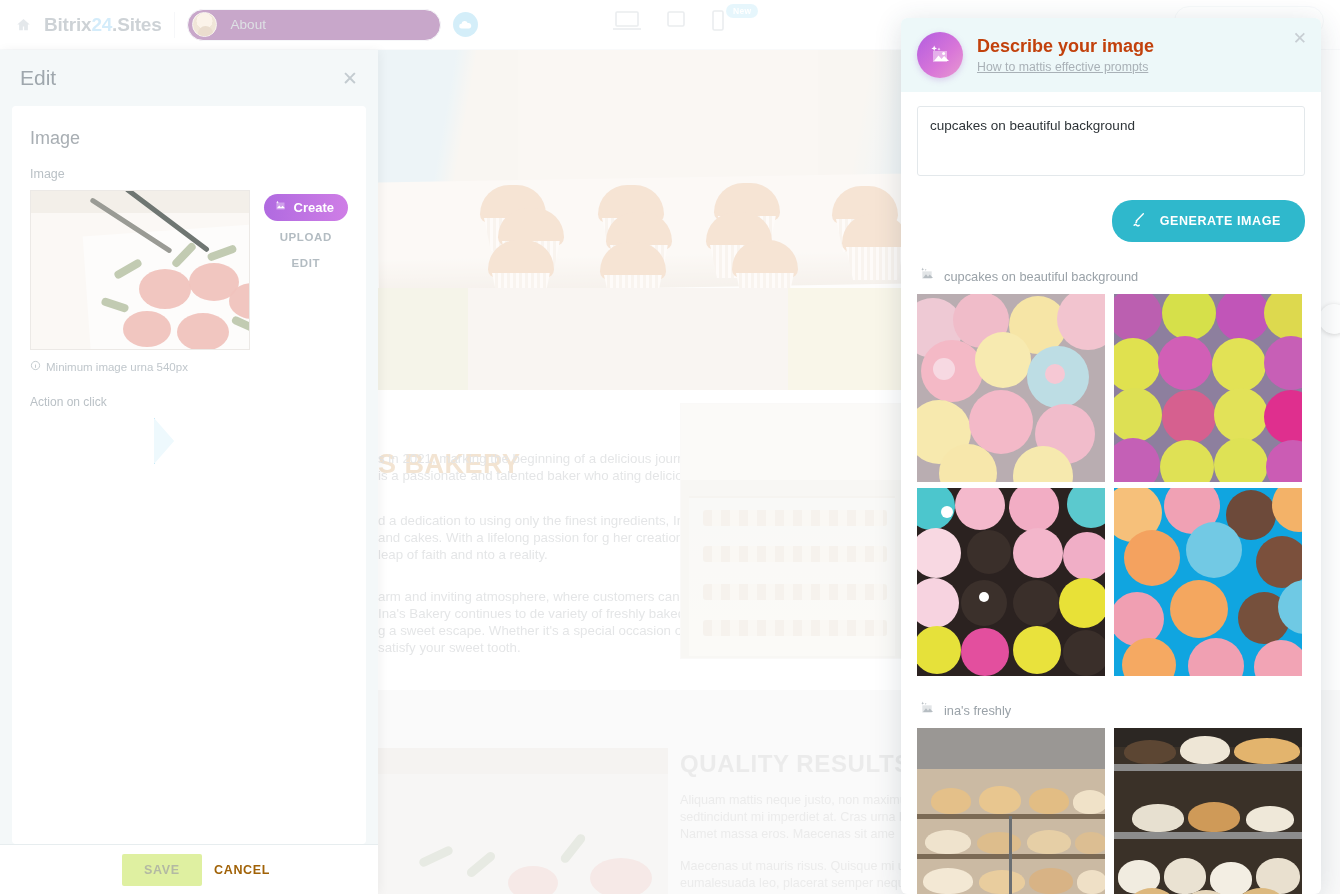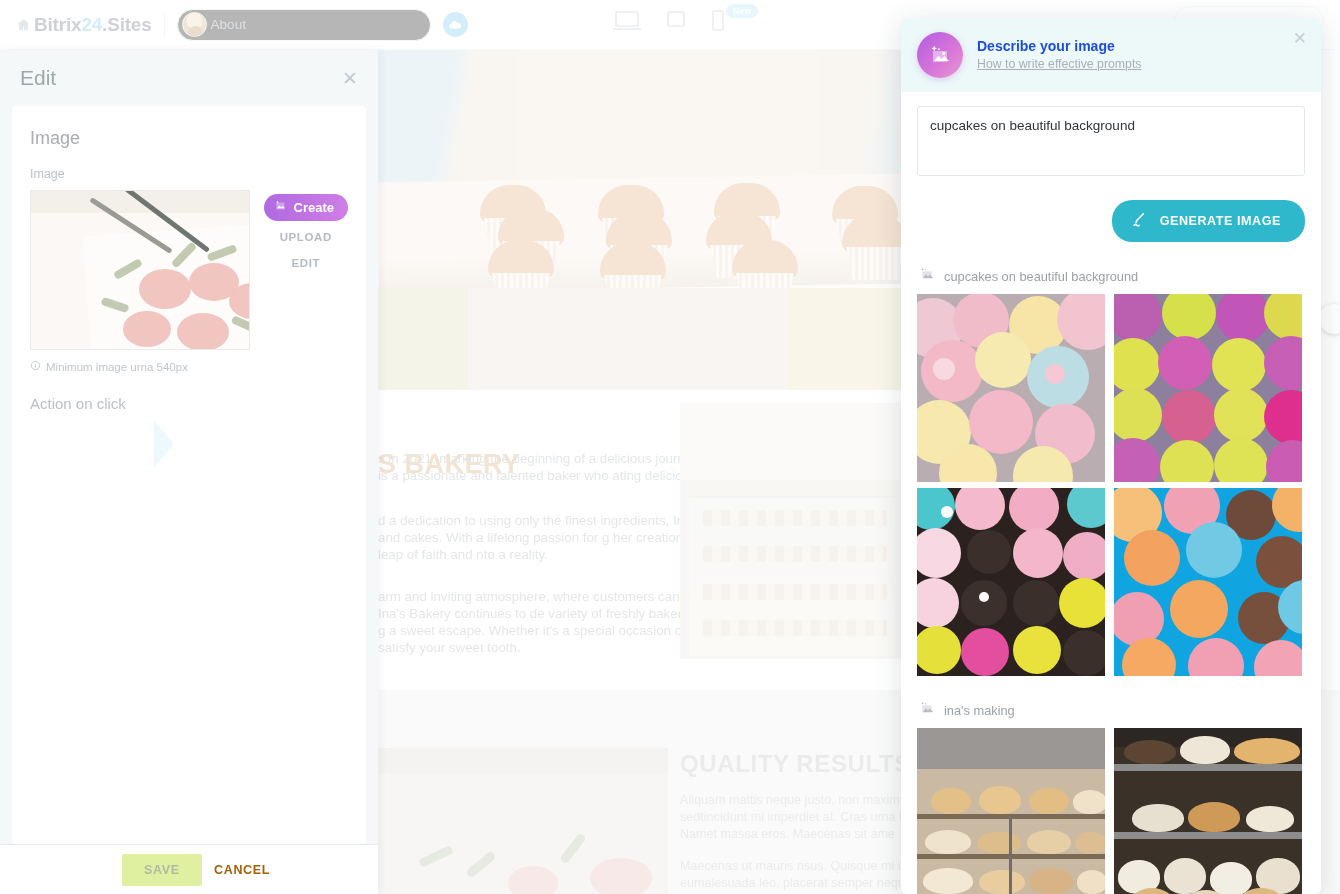--- a/index.html
+++ b/index.html
@@ -20,29 +20,29 @@
   .site-topbar {
     position: absolute; left:0; top:0; width:1340px; height:50px;
     background:#fff;
     border-bottom:1px solid #eef1f3;
     display:flex; align-items:center;
   }
   .site-topbar-inner { display:flex; align-items:center; padding-left:12px; width:100%; height:50px;}
   .home-icon { width:22px; height:22px; display:flex; align-items:center; justify-content:center; color:#b9c3cb; }
   .brand {
     font-size:19px; font-weight:700; color:#7d8a94; letter-spacing:-0.2px;
-    white-space:nowrap;
+    margin-left:10px; white-space:nowrap;
   }
   .brand .b24 { color:#8ecdf2; }
   .brand .sites { color:#7d8a94; }
   .vsep { width:1px; height:26px; background:#e6ebee; margin:0 12px; }
   .pagepill {
-    display:flex; align-items:center; gap:4px;
+    display:flex; align-items:center; gap:14px;
     border:1px solid #e6ebee; border-radius:20px; height:32px;
-    padding:0 14px 0 4px; min-width:254px; background:#404040;
+    padding:0 14px 0 4px; min-width:254px; background:#701a75;
   }
   .pagepill .avatar {
     width:25px; height:25px; border-radius:50%;
     background: radial-gradient(circle at 50% 35%, #f3dfc4 0 42%, #d8bd98 43% 100%);
     border:1px solid #efe6d8; position:relative; overflow:hidden;
   }
   .pagepill .avatar:after{
     content:""; position:absolute; left:5px; top:13px; width:15px; height:13px;
     border-radius:8px 8px 4px 4px; background:#c9a77f;
   }
@@ -198,21 +198,21 @@
   .lnk-btn{
     background:none;border:none;cursor:pointer;
     font-size:11.5px; font-weight:700; letter-spacing:.6px; color:#b3bcc2;
   }
   .minwidth{ display:flex; align-items:center; gap:5px; font-size:11.5px; color:#c0c7cc; margin-top:10px;}
   .alt-input{
     margin-top:20px; width:243px; height:32px; border:1px solid #eceff1; border-radius:2px;
     padding:0 10px; font-size:13px; color:#6b7378; outline:none; background:#fff;
   }
   .alt-input::placeholder{ color:#e2e6e9; }
-  .action-label{ font-size:15px; color:#bac1c6; margin-top:22px; }
+  .action-label{ font-size:12px; color:#bac1c6; margin-top:22px; }
   .select-wrap{ position:relative; margin-top:9px; width:160px; height:46px;}
   .select-action{
     position:absolute; left:0; top:0; width:124px; height:46px;
     border:1px solid #8ed3f0; background:#eef9fd;
     display:flex; align-items:center; padding:0 8px 0 12px; gap:10px;
     cursor:pointer;
   }
   .select-action .sa-txt{ font-size:13px; color:#7d868c; }
   .select-chev{
     width:22px;height:22px;border-radius:3px;background:#8ed3f0;
@@ -249,21 +249,21 @@
     position:relative;
   }
   .ai-avatar{
     width:46px;height:46px;border-radius:50%;
     background:linear-gradient(135deg,#b25ce0 0%, #d977d8 60%, #e89ad0 100%);
     display:flex;align-items:center;justify-content:center;
     box-shadow:0 2px 6px rgba(150,80,200,.25);
     flex:0 0 46px;
   }
   .ai-headtext{ margin-left:14px; }
-  .ai-title{ font-size:14px; font-weight:700; color:#1d4ed8; }
+  .ai-title{ font-size:18px; font-weight:700; color:#c2410c; }
   .ai-sub{
     font-size:12.3px; color:#a9b1b7; text-decoration:underline; margin-top:3px; cursor:pointer; display:inline-block;
   }
   .ai-close{
     position:absolute; right:14px; top:10px; font-size:17px; color:#c7ced3; cursor:pointer;
   }
   .ai-body{ padding:14px 16px 0 16px; }
   .ai-textarea{
     width:388px; height:70px; border:1px solid #e3e8eb; border-radius:3px;
     padding:10px 12px; font-size:13.5px; color:#2e3438; resize:none; outline:none;
@@ -503,21 +503,21 @@
         <svg width="24" height="24" viewBox="0 0 24 24" fill="#fff">
           <path d="M5 8h14v11H5z" opacity=".45"></path>
           <path d="M6 18l4.5-5.5 3 3.6 2.6-3.2L21 18H6z"></path>
           <circle cx="15.6" cy="10.4" r="1.5"></circle>
           <path d="M6.2 2.6l.8 2 2 .8-2 .8-.8 2-.8-2-2-.8 2-.8z"></path>
           <path d="M11 4.6l.45 1.1 1.1.45-1.1.45-.45 1.1-.45-1.1L9.45 6.15l1.1-.45z"></path>
         </svg>
       </div>
       <div class="ai-headtext">
         <div class="ai-title">Describe your image</div>
-        <a class="ai-sub">How to write effective prompts</a>
+        <a class="ai-sub">How to mattis effective prompts</a>
       </div>
       <div class="ai-close">✕</div>
     </div>
 
     <div class="ai-body">
       <textarea class="ai-textarea" placeholder="Describe your image" style="">cupcakes on beautiful background</textarea>
 
       <div class="gen-wrap">
         <button class="gen-btn">
           <span>
@@ -627,21 +627,21 @@
       <div class="res-group">
         <div class="res-head">
           <span style="color:#b6bdc2">
             <svg width="16" height="16" viewBox="0 0 24 24" fill="currentColor">
               <path d="M5 8h14v11H5z" opacity=".4"></path>
               <path d="M6 18l4.5-5.5 3 3.6 2.6-3.2L21 18H6z"></path>
               <path d="M5.4 2.4l.7 1.7 1.7.7-1.7.7-.7 1.7-.7-1.7L3 5.5l1.7-.7z"></path>
               <path d="M10 4.4l.4 1 1 .4-1 .4-.4 1-.4-1-1-.4 1-.4z"></path>
             </svg>
           </span>
-          <span class="res-label">ina's making</span>
+          <span class="res-label">ina's freshly</span>
         </div>
         <div class="grid2">
           <div class="cell bk1">
             <div class="shelf" style="top:86px;height:5px;"></div>
             <div class="shelf" style="top:126px;height:5px;"></div>
 
             <div class="bun" style="left:14px;top:60px;width:40px;height:26px;background:#e4c089;"></div>
             <div class="bun" style="left:62px;top:58px;width:42px;height:28px;background:#e8c68f;"></div>
             <div class="bun" style="left:112px;top:60px;width:40px;height:26px;background:#e2bd84;"></div>
             <div class="bun" style="left:156px;top:62px;width:34px;height:24px;background:#f0e2c8;"></div>

